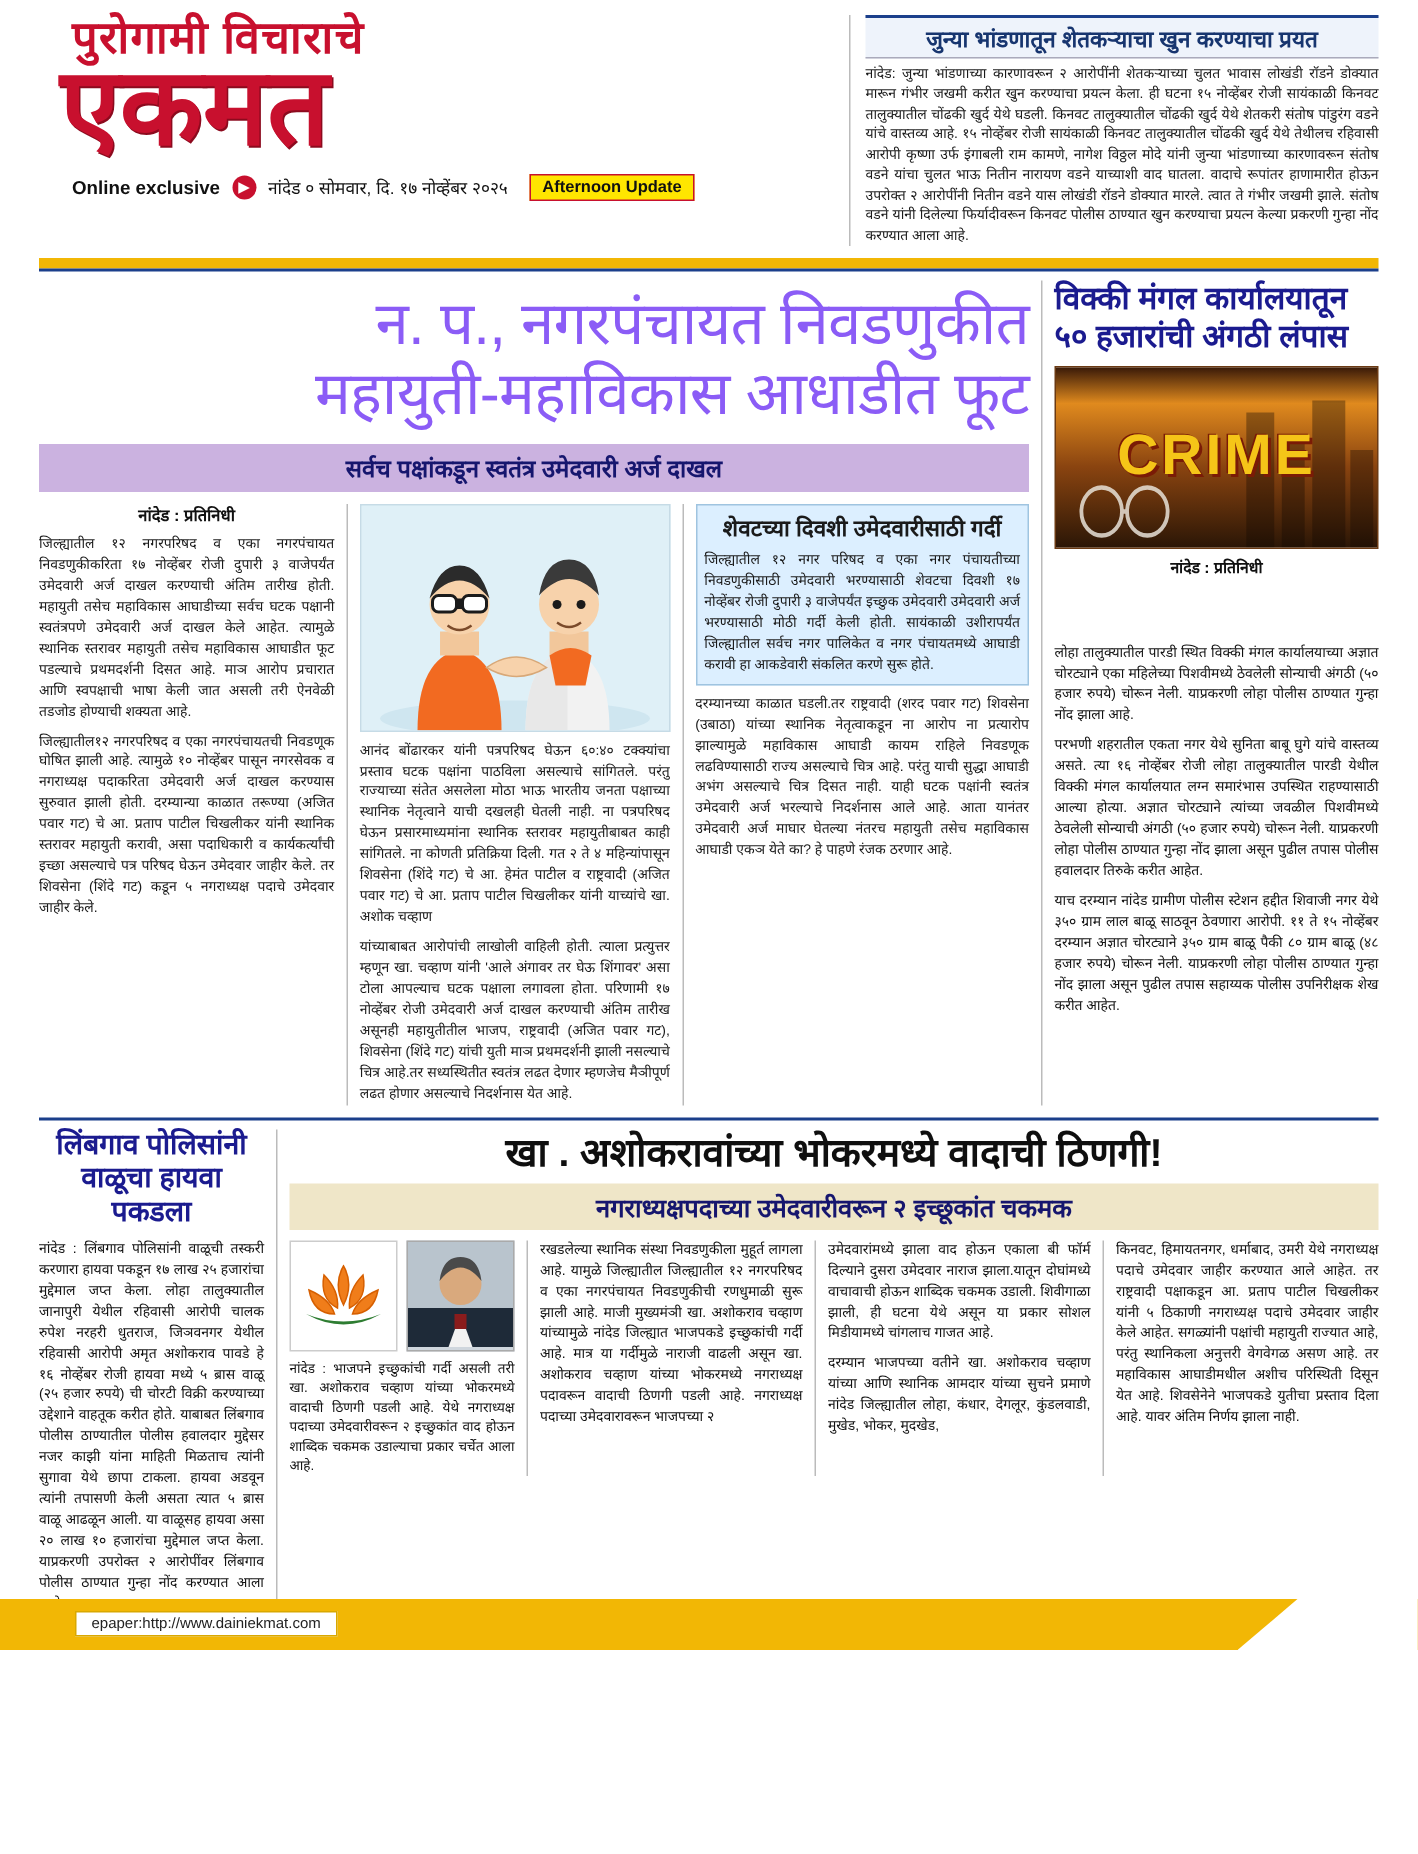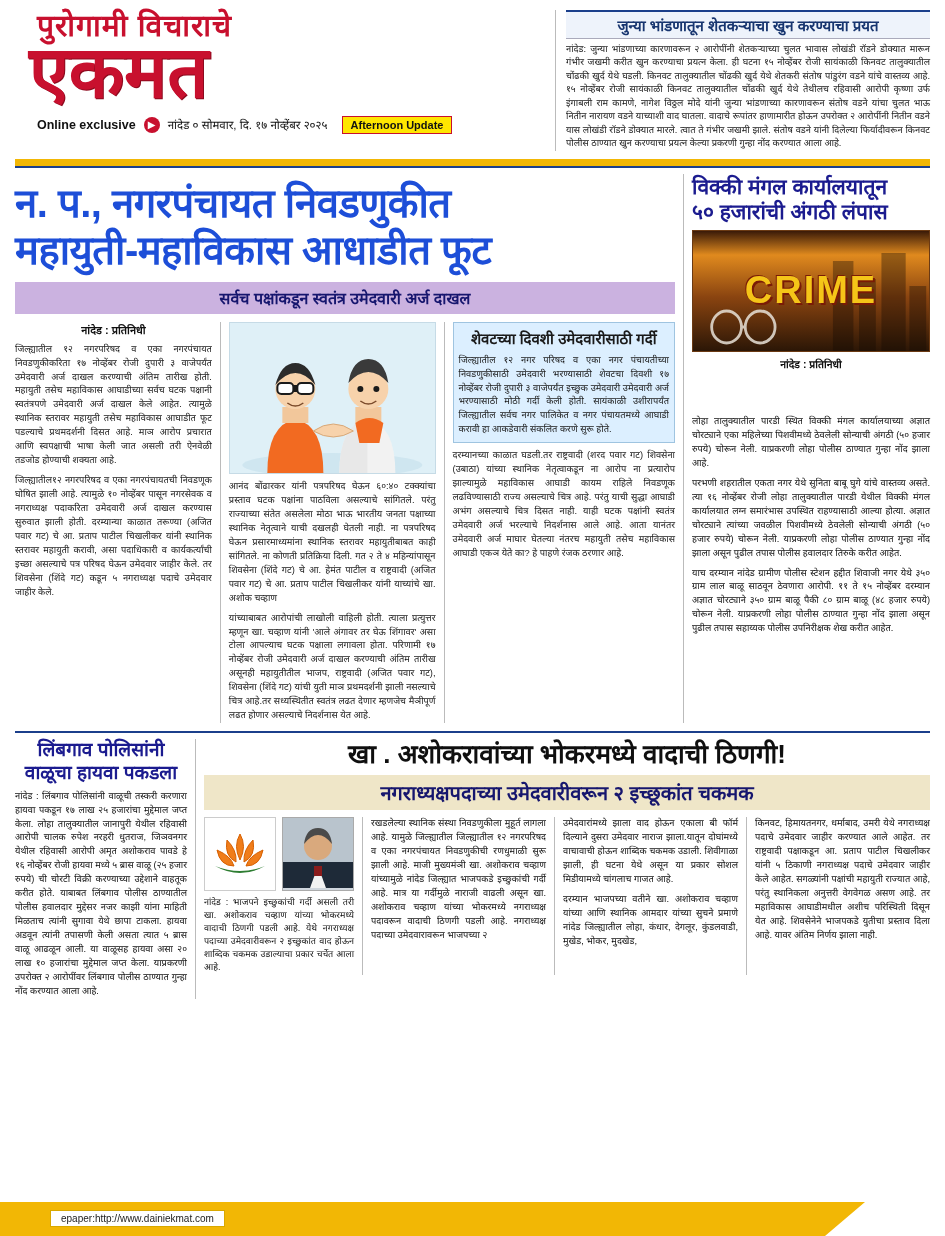--- a/index.html
+++ b/index.html
@@ -3,21 +3,21 @@
 <meta charset="utf-8">
 <style>
   html,body{margin:0;padding:0;}
   body{
     width:945px;height:1236px;background:#ffffff;
     font-family:"Liberation Sans", sans-serif;
     color:#111;
     position:relative;
     overflow:hidden;
   }
-  .page{position:relative;width:945px;height:1236px;box-sizing:border-box;padding:0 15px;}
+  .page{position:relative;width:945px;height:1100px;box-sizing:border-box;padding:0 26px;}
 
   
   .masthead{display:flex;align-items:flex-start;padding-top:10px;}
   .mast-left{width:540px;position:relative;}
   .mast-line1{
     color:#c8102e;font-weight:bold;font-size:30px;letter-spacing:1px;
     line-height:1.05;padding-left:22px;
   }
   .mast-line2{
     color:#c8102e;font-weight:bold;font-size:72px;line-height:0.95;
@@ -45,21 +45,21 @@
 
   .rule-yellow{height:7px;background:#f2b705;margin:8px 0 0 0;}
   .rule-thin{height:2px;background:#1b3f8b;margin-bottom:6px;}
 
   
   .main{display:flex;gap:8px;margin-top:6px;}
   .col-left{width:660px;}
   .col-right{width:255px;border-left:1px solid #bbb;padding-left:8px;}
 
   .headline{
-    color:#1d4ed8;font-weight:bold;text-align:left;font-size:40px;line-height:1.18;
+    color:#8b5cf6;font-weight:normal;text-align:right;font-size:40px;line-height:1.18;
     letter-spacing:-0.5px;padding:6px 0 2px;
   }
   .headline .l2{display:block;}
   .subhead{
     background:#cbb2e0;color:#16166e;text-align:center;font-weight:bold;
     font-size:16px;padding:5px 0;margin-top:6px;
   }
 
   .cols3{display:flex;gap:8px;margin-top:8px;}
   .c{font-size:9.3px;line-height:1.5;text-align:justify;color:#1a1a1a;}
@@ -97,21 +97,21 @@
   .bottom{display:flex;gap:8px;margin-top:8px;border-top:2px solid #1b3f8b;padding-top:6px;}
   .bl{width:205px;}
   .br{flex:1;border-left:1px solid #bbb;padding-left:8px;}
   .bl-head{color:#1b1b8f;font-weight:bold;font-size:19px;text-align:center;line-height:1.2;}
   .bl-body{font-size:9.3px;line-height:1.5;text-align:justify;margin-top:5px;}
 
   .br-head{
     color:#0f0f0f;font-weight:bold;font-size:26px;text-align:center;line-height:1.2;
   }
   .br-sub{
-    background:#efe6c8;color:#16166e;font-weight:bold;font-size:20px;text-align:center;
+    background:#efe6c8;color:#16166e;font-weight:bold;font-size:17px;text-align:center;
     padding:4px 0;margin-top:5px;
   }
   .br-cols{display:flex;gap:8px;margin-top:7px;}
   .bc{font-size:9.3px;line-height:1.5;text-align:justify;}
   .bc1{width:150px;}
   .bc2{width:175px;}
   .bc3{width:175px;}
   .bc4{width:175px;}
   .photo-block{display:flex;gap:6px;margin-bottom:5px;}
   .lotus-box{width:72px;height:72px;background:#fff;border:1px solid #ccc;position:relative;}

